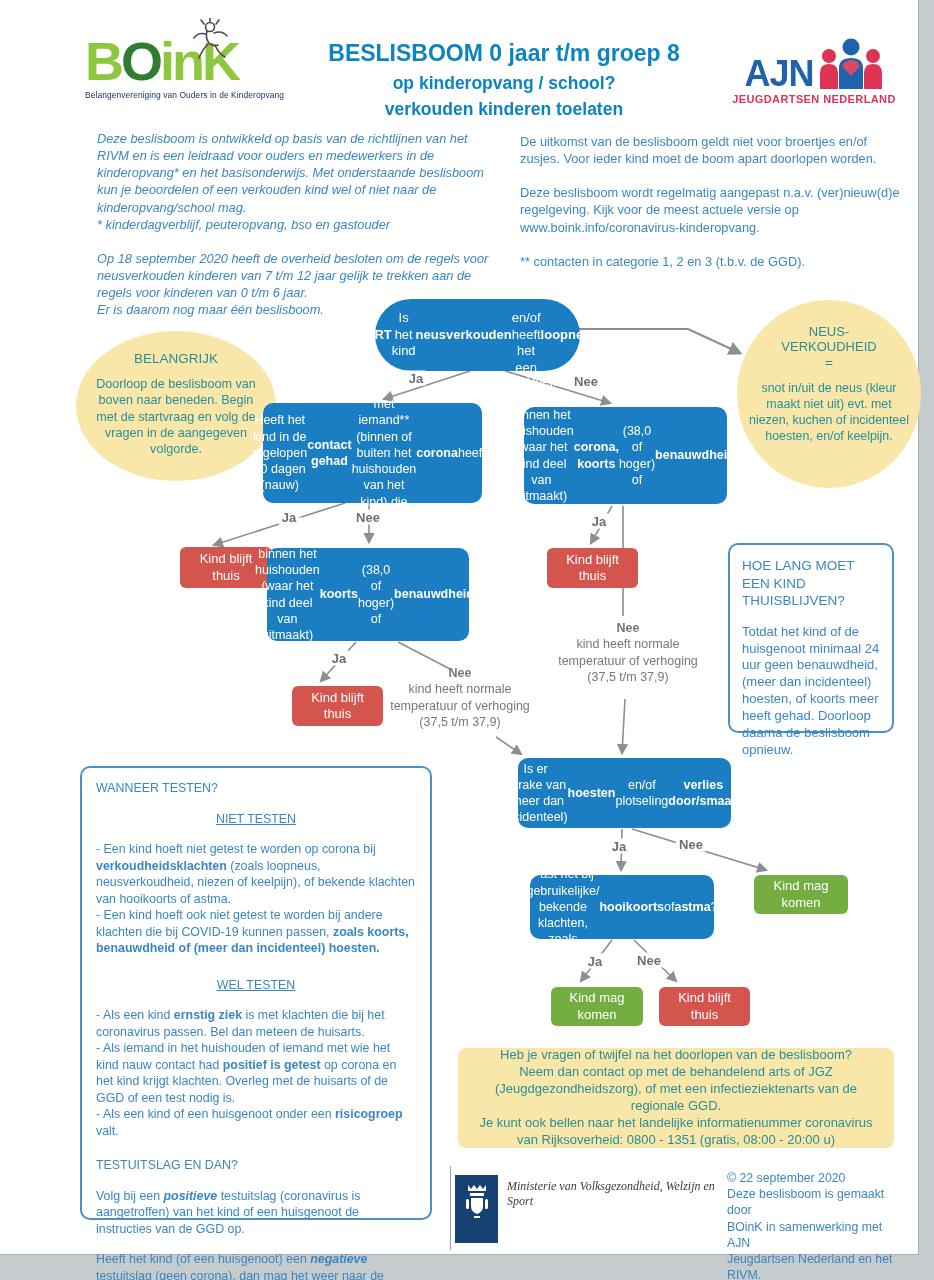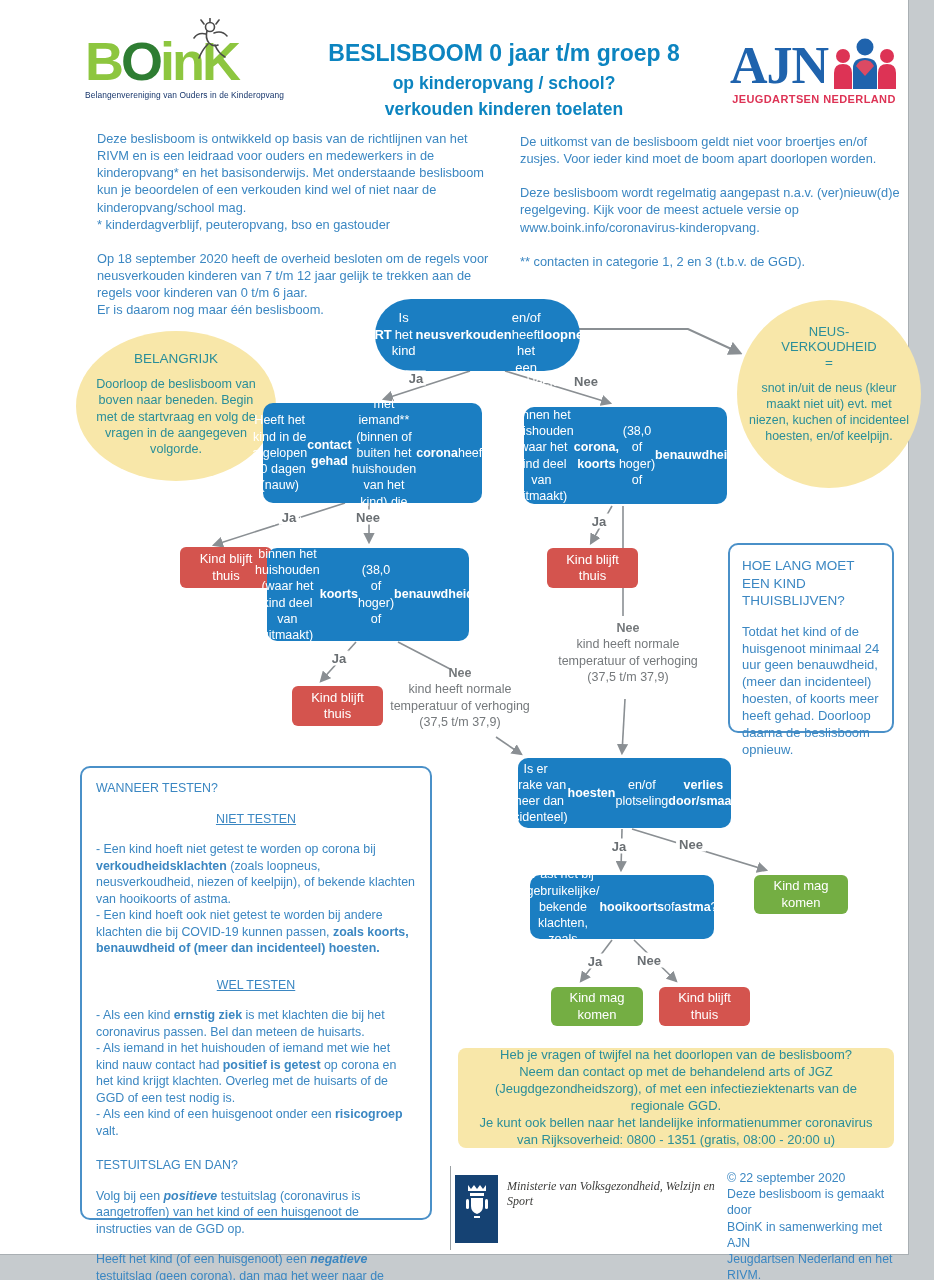--- a/index.html
+++ b/index.html
@@ -4,43 +4,43 @@
 <style>
   :root{
     --blue:#1b7ec2; --red:#d4544e; --green:#74ae43; --yellow:#f8e7a9;
     --textblue:#3b87c2; --titleblue:#0c84c0; --teal:#2a8e99; --gray:#8a8f93;
     --ajnblue:#1f63ad; --ajnred:#dd3355; --rivmblue:#154273;
   }
   html,body{margin:0;padding:0;}
   body{width:934px;height:1280px;position:relative;background:#c6cbce;
        font-family:"Liberation Sans",sans-serif;overflow:hidden;}
   .sheet{position:absolute;left:0;top:0;width:908px;height:1254px;background:#ffffff;
-         border-right:1px solid #a9afb3;border-bottom:1px solid #a9afb3;}
+         border-right:1px solid #a9afb3;border-bottom:1px solid #a9afb3;padding-left:10px;}
   .abs{position:absolute;box-sizing:border-box;}
   .pre{white-space:pre-line;}
 
   
   .boink{left:85px;top:34px;width:210px;}
   .boink-letters{font-weight:bold;letter-spacing:-3px;line-height:1;}
   .boink-letters .lg{color:#8dc63f;font-size:54px;}
   .boink-letters .dg{color:#2e7d32;font-size:54px;}
   .boink-tag{color:#16356b;font-size:8.4px;margin-top:2px;letter-spacing:0.1px;}
   .kid{position:absolute;left:98px;top:-16px;}
   .title{left:288px;top:40px;width:432px;text-align:center;color:var(--titleblue);font-weight:bold;}
   .title .t1{font-size:23px;margin-bottom:6px;}
   .title .t2{font-size:17.5px;margin-bottom:5px;}
   .ajn{left:716px;top:38px;width:196px;text-align:center;}
   .ajn-row{display:flex;align-items:flex-end;justify-content:center;gap:4px;}
-  .ajn-name{color:var(--ajnblue);font-weight:bold;font-size:52px;line-height:0.9;letter-spacing:-1px;font-family:Liberation Serif, serif;}
+  .ajn-name{color:var(--ajnblue);font-weight:bold;font-size:36px;line-height:0.9;letter-spacing:-1px;}
   .ajn-sub{color:var(--ajnred);font-size:11px;font-weight:bold;letter-spacing:0.4px;margin-top:3px;}
 
   
   .intro{color:var(--textblue);font-size:12.8px;line-height:1.34;}
   .intro p{margin:0 0 17px 0;}
-  .intro-left{left:97px;top:130px;width:392px;}
+  .intro-left{left:97px;top:130px;width:392px;font-style:italic;}
   .intro-right{left:520px;top:133px;width:385px;}
 
   
   .qbox{background:var(--blue);color:#fff;border-radius:10px;display:flex;align-items:center;
         justify-content:center;text-align:center;padding:6px 10px;font-size:12.5px;line-height:1.3;}
   .pill{border-radius:40px;font-size:13px;}
   .result{color:#fff;border-radius:6px;display:flex;align-items:center;justify-content:center;
           text-align:center;font-size:13px;line-height:1.25;margin-left:24px;}
   .red{background:var(--red);} .green{background:var(--green);}
   .circle{background:var(--yellow);border-radius:50%;color:var(--teal);text-align:center;}

